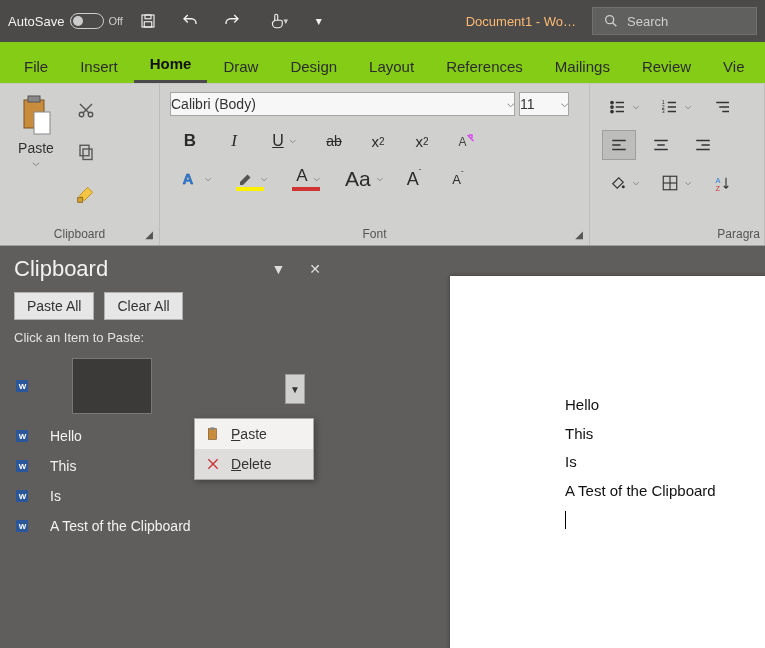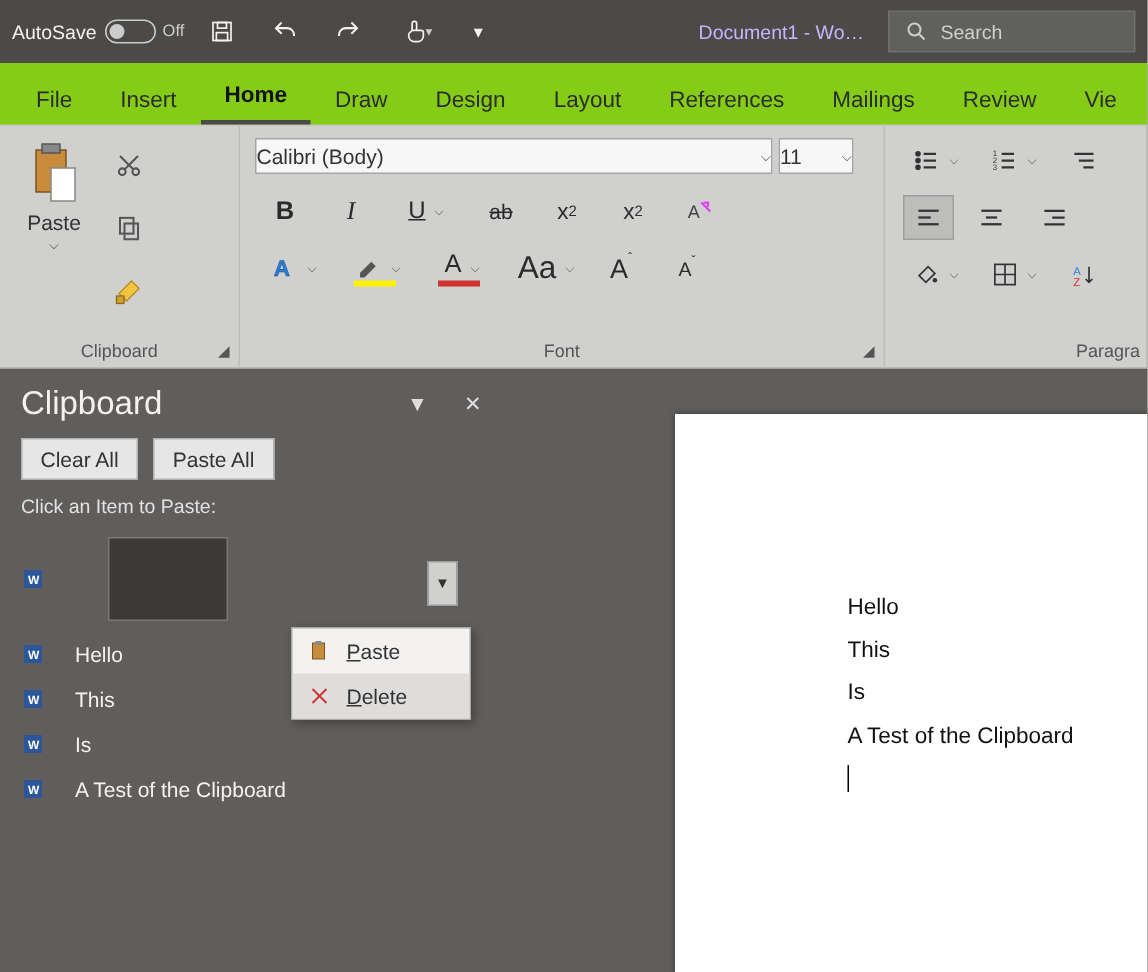--- a/index.html
+++ b/index.html
@@ -6,21 +6,21 @@
   body { width: 765px; height: 648px; background: #605e5c; overflow: hidden; color: #fff; font-size: 14px; position: relative; }
 
   
   .titlebar { height: 42px; background: #4b4a48; display: flex; align-items: center; padding: 0 8px; gap: 8px; }
   .autosave { display: flex; align-items: center; gap: 6px; color: #f3f2f1; font-size: 13px; }
   .toggle { width: 34px; height: 16px; border: 1px solid #ccc; border-radius: 8px; position: relative; display: flex; align-items: center; }
   .toggle::after { content:""; width:10px; height:10px; background:#ccc; border-radius:50%; position:absolute; left:2px; }
   .toggle-label { font-size: 11px; color:#ccc; margin-left: -2px; }
   .tb-btn { width: 34px; height: 34px; display:flex; align-items:center; justify-content:center; color:#f3f2f1; }
   .tb-btn svg { width:18px; height:18px; }
-  .doc-title { color:#c4b5fd; font-size: 13px; margin-left: auto; margin-right: 8px; white-space: nowrap; }
+  .doc-title { color:#fdba74; font-size: 13px; margin-left: auto; margin-right: 8px; white-space: nowrap; }
   .search { flex:1; display:flex; align-items:center; gap:8px; background: rgba(255,255,255,0.12); height:28px; padding:0 10px; color:#d0cfce; font-size:13px; max-width: 165px; border: 1px solid rgba(255,255,255,0.1); }
   .search svg { width:16px; height:16px; }
   .mini-tri { font-size:9px; color:#ccc; margin-left:-2px; }
 
   
   .tabs { height: 42px; background:#84cc16; display:flex; align-items:flex-end; gap:0; padding: 0 8px; border-bottom:1px solid #c6c6c6; }
   .tab { padding: 10px 16px 8px 16px; color:#2c2c2c; font-size:15px; cursor:pointer; }
   .tab.active { color:#111; font-weight:600; border-bottom:3px solid #4a4a4a; }
 
   
@@ -359,22 +359,22 @@
 
   <div class="pane">
     <div class="pane-header">
       <div class="pane-title">Clipboard</div>
       <div class="pane-hdr-icons">
         <span>▼</span>
         <span>✕</span>
       </div>
     </div>
     <div class="pane-btns">
+      <button class="pane-btn">Paste All</button>
       <button class="pane-btn">Clear All</button>
-      <button class="pane-btn">Paste All</button>
     </div>
     <div class="pane-hint">Click an Item to Paste:</div>
 
     <div class="clip-list">
       <div class="clip-item">
         <svg class="w-ico" viewBox="0 0 24 24">
             <rect x="3" y="3" width="18" height="18" fill="#2b579a"></rect>
             <text x="7" y="17" font-size="12" fill="#fff" font-weight="bold">W</text>
           </svg>
         <div class="clip-thumb"></div>

